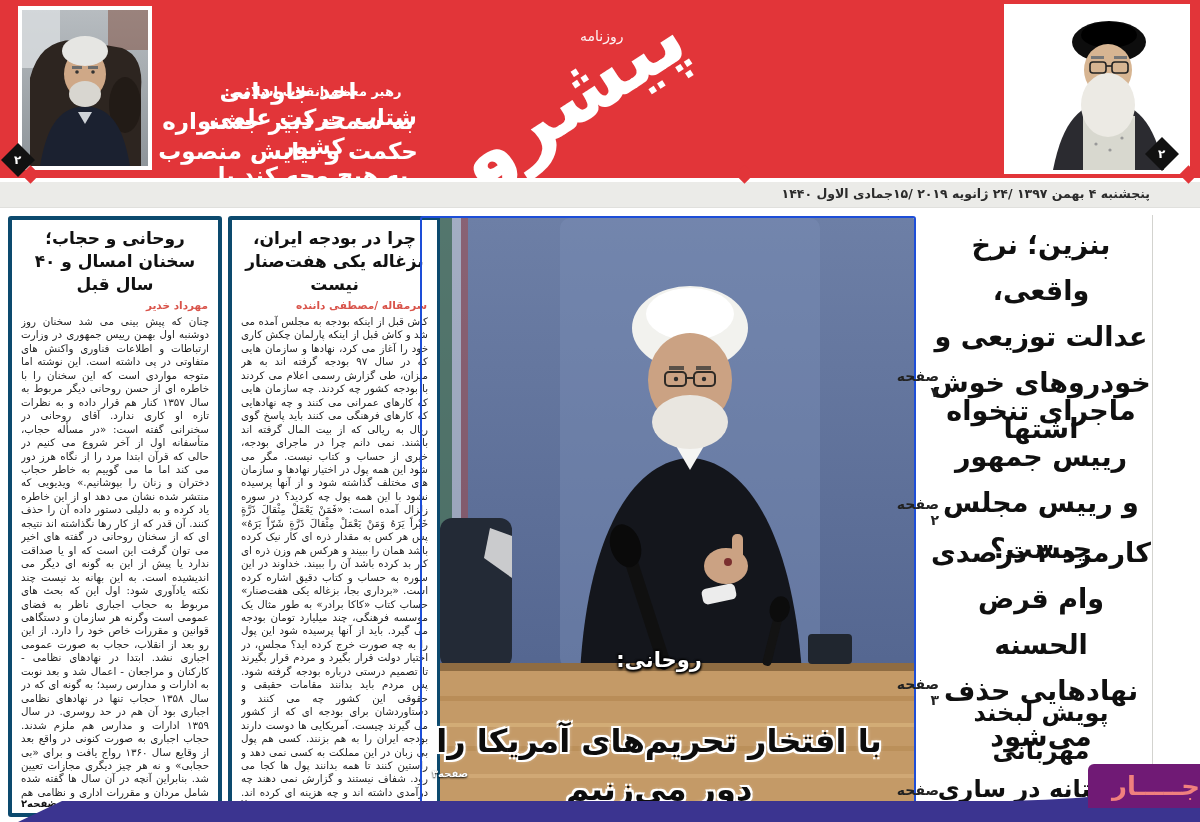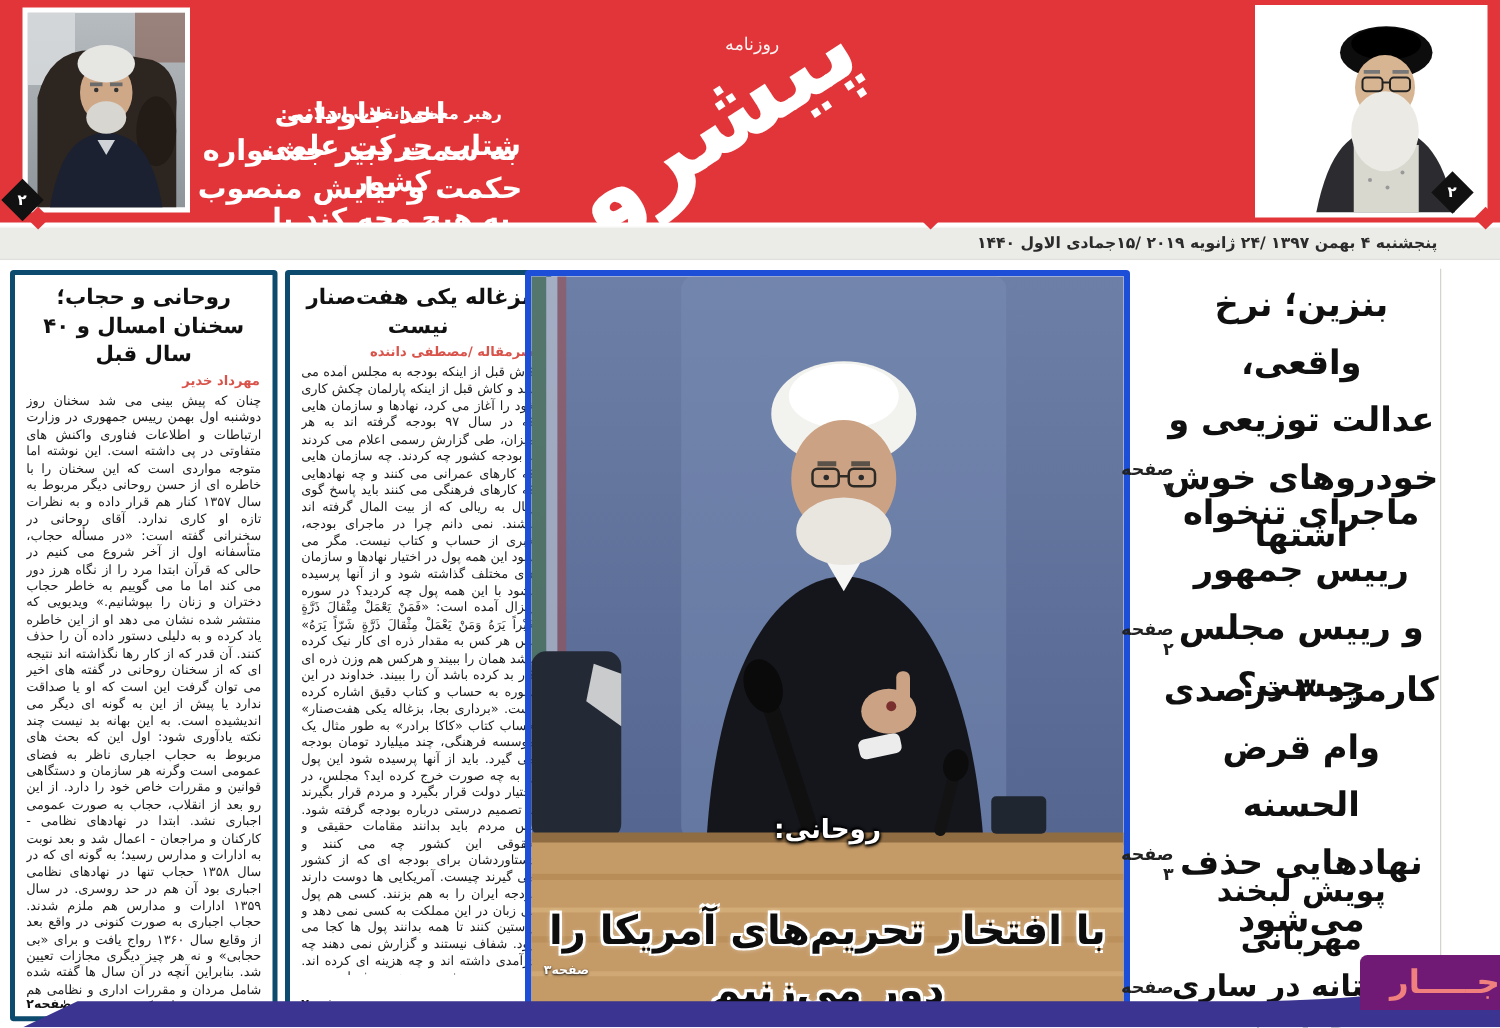--- a/index.html
+++ b/index.html
@@ -28,22 +28,22 @@
   .dateline .right{position:absolute;right:50px;top:4px;font-size:12.5px;font-weight:bold;}
   .dateline .left{position:absolute;left:20px;top:1px;width:320px;text-align:left;font-size:12.5px;font-weight:bold;}
   .issue-no{font-size:19px;font-weight:800;vertical-align:-2px;}
   
   .col-box{position:absolute;background:#fff;border:4px solid #0c4a6e;border-radius:3px;overflow:hidden;}
   .art-title{margin:7px 6px 2px;text-align:center;font-weight:800;font-size:17px;line-height:23px;color:#111;}
   .art-byline{margin:3px 10px 4px;text-align:right;font-size:10.5px;font-weight:bold;color:#d9534a;}
   .art-body{margin:2px 9px;text-align:justify;font-size:10.3px;line-height:13.45px;color:#1e1e1e;height:488px;overflow:hidden;}
   .page-foot{position:absolute;left:9px;bottom:4px;font-size:10px;font-weight:800;color:#111;}
   
-  .main-photo{position:absolute;left:420px;top:216px;width:474px;height:589px;border:5px solid #1d4ed8;
-         border-radius:3px;overflow:hidden;}
+  .main-photo{position:absolute;left:420px;top:216px;width:474px;height:589px;border:2px solid #1d4ed8;
+         border-radius:3px;overflow:hidden;padding-left:18px;}
   .cap{position:absolute;left:0;width:474px;text-align:center;}
   .cap-kicker{top:430px;color:#fff;font-weight:800;font-size:21px;
          text-shadow:0 0 3px #000,1px 1px 2px #000,-1px -1px 2px #000,0 2px 3px #000;}
   .cap-line{color:#0d0d0d;font-weight:800;font-size:32px;line-height:48px;
          text-shadow:-2px -2px 0 #fff,2px -2px 0 #fff,-2px 2px 0 #fff,2px 2px 0 #fff,0 0 5px #fff;}
   .cap-lines{top:455px;margin-top:44px;}
   .photo-page{position:absolute;left:10px;bottom:28px;color:#fff;font-size:10px;font-weight:800;
          text-shadow:0 1px 2px #000;}
   
   .rc-story{position:absolute;left:930px;width:222px;text-align:center;color:#101010;
@@ -148,20 +148,21 @@
       <div>روحانی و حجاب؛</div>
       <div>سخنان امسال و ۴۰ سال قبل</div>
     </div>
     <div class="art-byline">مهرداد خدیر</div>
     <div class="art-body">چنان که پیش بینی می شد سخنان روز دوشنبه اول بهمن رییس جمهوری در وزارت ارتباطات و اطلاعات فناوری واکنش های متفاوتی در پی داشته است. این نوشته اما متوجه مواردی است که این سخنان را با خاطره ای از حسن روحانی دیگر مربوط به سال ۱۳۵۷ کنار هم قرار داده و به نظرات تازه او کاری ندارد. آقای روحانی در سخنرانی گفته است: «در مسأله حجاب، متأسفانه اول از آخر شروع می کنیم در حالی که قرآن ابتدا مرد را از نگاه هرز دور می کند اما ما می گوییم به خاطر حجاب دختران و زنان را بپوشانیم.» ویدیویی که منتشر شده نشان می دهد او از این خاطره یاد کرده و به دلیلی دستور داده آن را حذف کنند. آن قدر که از کار رها نگذاشته اند نتیجه ای که از سخنان روحانی در گفته های اخیر می توان گرفت این است که او یا صداقت ندارد یا پیش از این به گونه ای دیگر می اندیشیده است. به این بهانه بد نیست چند نکته یادآوری شود: اول این که بحث های مربوط به حجاب اجباری ناظر به فضای عمومی است وگرنه هر سازمان و دستگاهی قوانین و مقررات خاص خود را دارد. از این رو بعد از انقلاب، حجاب به صورت عمومی اجباری نشد. ابتدا در نهادهای نظامی - کارکنان و مراجعان - اعمال شد و بعد نوبت به ادارات و مدارس رسید؛ به گونه ای که در سال ۱۳۵۸ حجاب تنها در نهادهای نظامی اجباری بود آن هم در حد روسری. در سال ۱۳۵۹ ادارات و مدارس هم ملزم شدند. حجاب اجباری به صورت کنونی در واقع بعد از وقایع سال ۱۳۶۰ رواج یافت و برای «بی حجابی» و نه هر چیز دیگری مجازات تعیین شد. بنابراین آنچه در آن سال ها گفته شده شامل مردان و مقررات اداری و نظامی هم می شود و چنان که موضوع حجاب هم مربوط است. جالب است یادآوری شود که هم گوینده و هم موضوع به تلویزیون در نوروز ۱۳۵۸ و ...</div>
     <div class="page-foot">صفحه۲</div>
   </div>
 
   <div class="col-box" style="left:228px;top:216px;width:205px;height:593px;">
     <div class="art-title">
+      <div>چرا در بودجه ایران،</div>
       <div>بزغاله یکی هفت‌صنار نیست</div>
     </div>
     <div class="art-byline">سرمقاله /مصطفی داننده</div>
     <div class="art-body">کاش قبل از اینکه بودجه به مجلس آمده می شد و کاش قبل از اینکه پارلمان چکش کاری خود را آغاز می کرد، نهادها و سازمان هایی که در سال ۹۷ بودجه گرفته اند به هر میزان، طی گزارش رسمی اعلام می کردند با بودجه کشور چه کردند. چه سازمان هایی که کارهای عمرانی می کنند و چه نهادهایی که کارهای فرهنگی می کنند باید پاسخ گوی ریال به ریالی که از بیت المال گرفته اند باشند. نمی دانم چرا در ماجرای بودجه، خبری از حساب و کتاب نیست. مگر می شود این همه پول در اختیار نهادها و سازمان های مختلف گذاشته شود و از آنها پرسیده نشود با این همه پول چه کردید؟ در سوره زلزال آمده است: «فَمَنْ یَعْمَلْ مِثْقالَ ذَرَّةٍ خَیْراً یَرَهُ وَمَنْ یَعْمَلْ مِثْقالَ ذَرَّةٍ شَرّاً یَرَهُ» پس هر کس به مقدار ذره ای کار نیک کرده باشد همان را ببیند و هرکس هم وزن ذره ای کار بد کرده باشد آن را ببیند. خداوند در این سوره به حساب و کتاب دقیق اشاره کرده است. «برداری بجا، بزغاله یکی هفت‌صنار» حساب کتاب «کاکا برادر» به طور مثال یک موسسه فرهنگی، چند میلیارد تومان بودجه می گیرد. باید از آنها پرسیده شود این پول را به چه صورت خرج کرده اید؟ مجلس، در اختیار دولت قرار بگیرد و مردم قرار بگیرند تا تصمیم درستی درباره بودجه گرفته شود. پس مردم باید بدانند مقامات حقیقی و حقوقی این کشور چه می کنند و دستاوردشان برای بودجه ای که از کشور می گیرند چیست. آمریکایی ها دوست دارند بودجه ایران را به هم بزنند. کسی هم پول بی زبان در این مملکت به کسی نمی دهد و راستین کنند تا همه بدانند پول ها کجا می رود. شفاف نیستند و گزارش نمی دهند چه درآمدی داشته اند و چه هزینه ای کرده اند. هر چه می شود در همین فصل بودجه خودش را نشان می دهد. مسکن و کتاب این نهادها و سازمان ها به مجلس نمی رسد. این آقایان که باید به دولت و مجلس پاسخ دهند، اگر حساب و کتابشان روشن بود دولت و مجلس راحت تر تصمیم می گرفتند. چه خوب بود اگر همه حساب و کتاب ها روشن بود تا مردم می دیدند چه جامعه خوبی داریم و دفترهای حساب خود را برای همه باز کرده است...</div>
     <div class="page-foot">صفحه۲</div>
   </div>
 
   <div class="main-photo">
     <svg width="474" height="589" viewBox="0 0 474 589">
       <defs>

